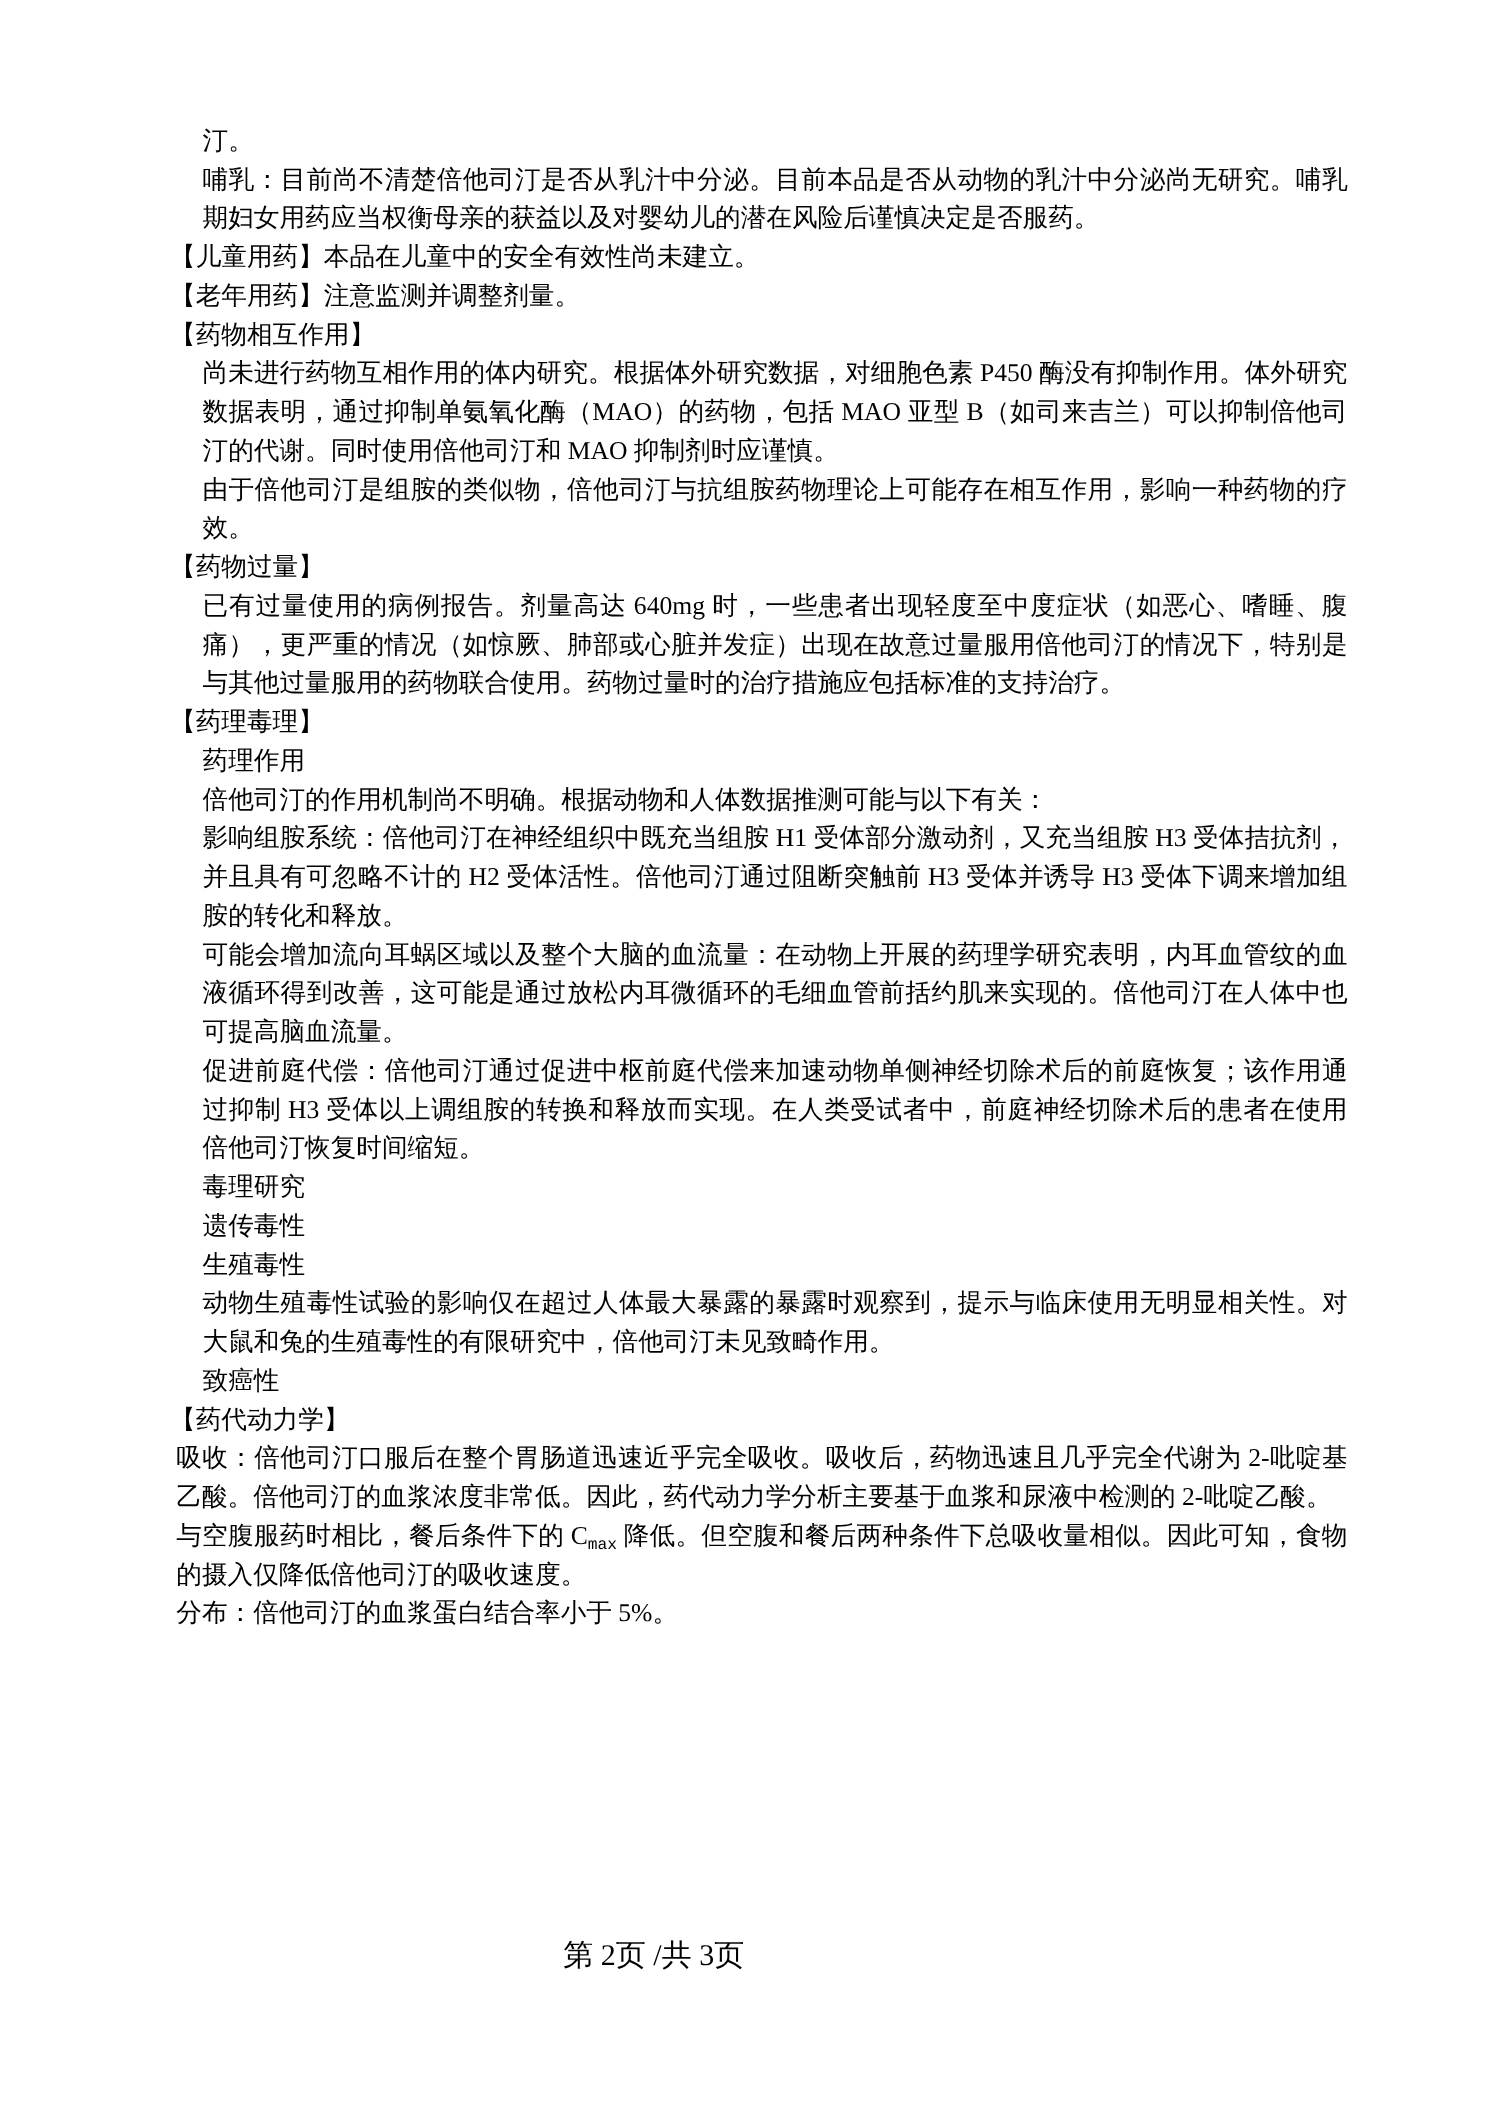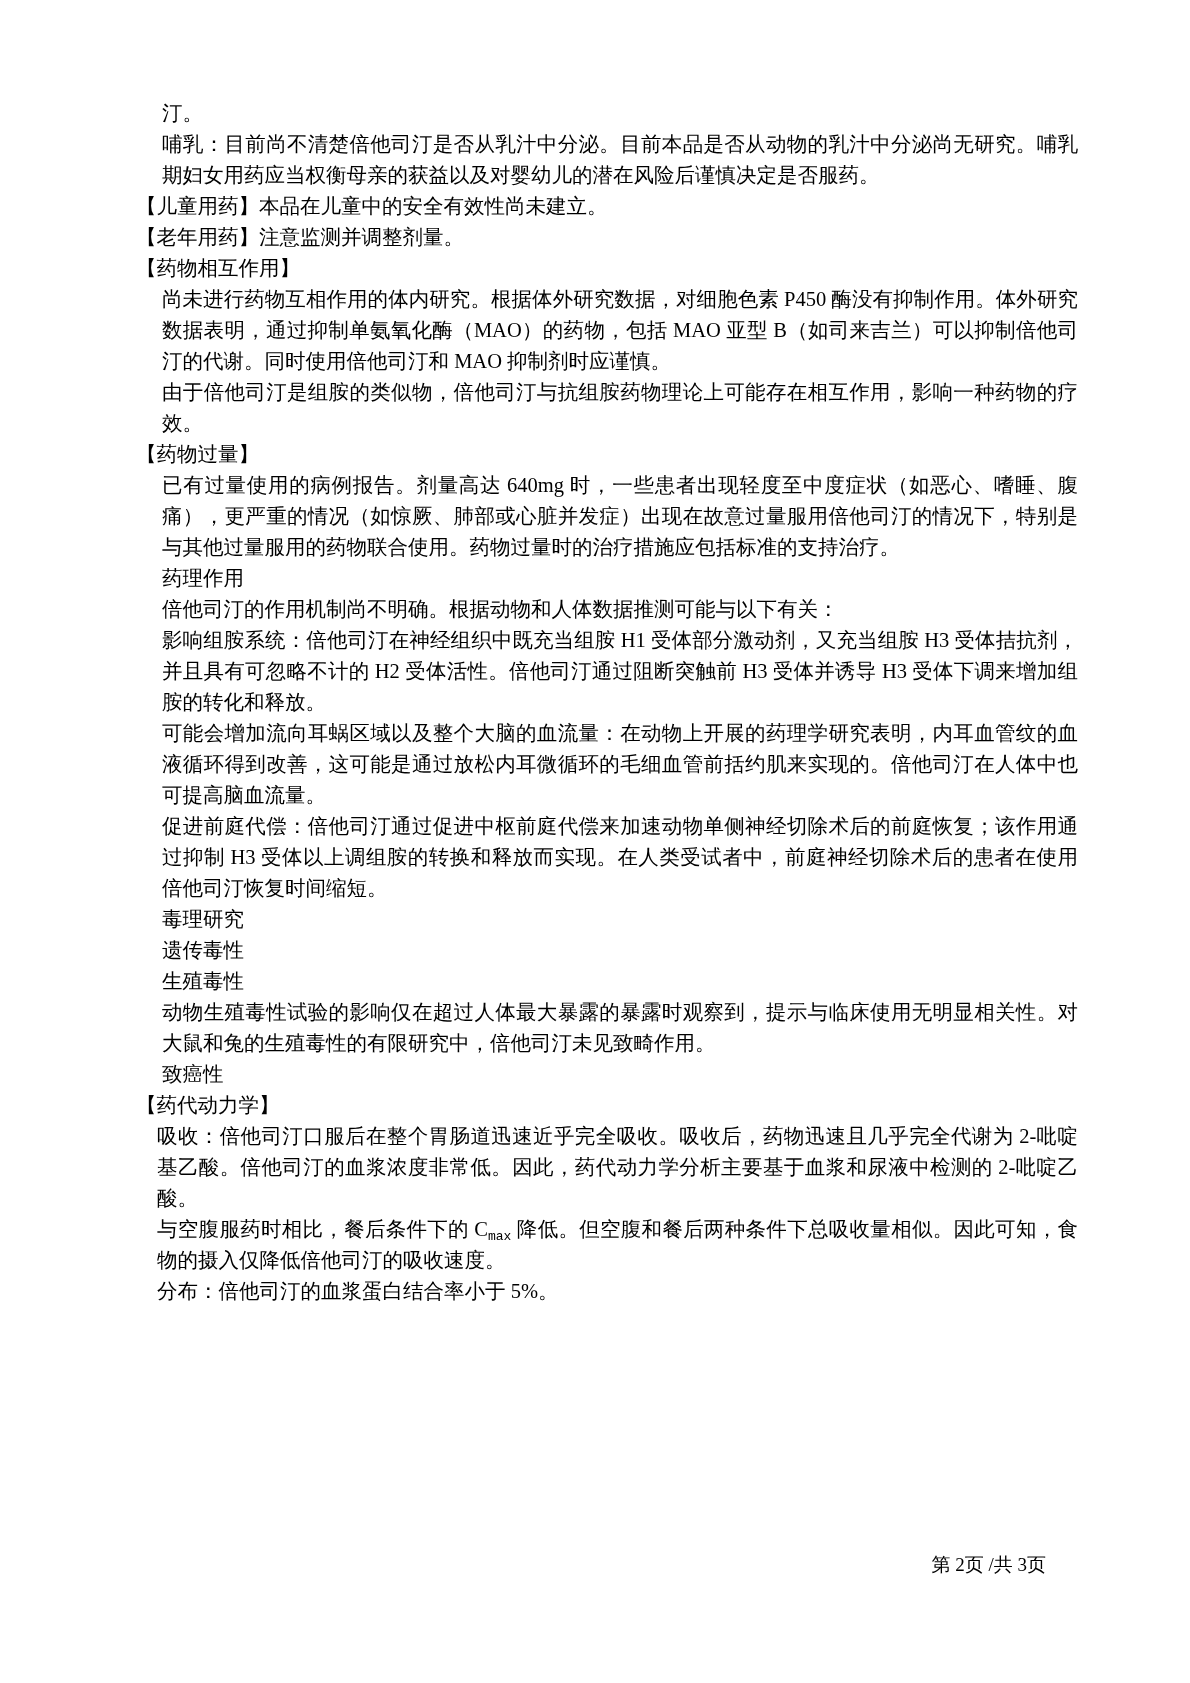--- a/index.html
+++ b/index.html
@@ -21,48 +21,49 @@
   #doc p {
     margin: 0;
     padding: 0;
     font-size: 20.5px;
     line-height: 31px;
     text-align: justify;
     text-justify: inter-character;
   }
   #doc p.para,
   #doc p.subhead { margin-left: 26px; }
-  #doc p.flush   { margin-left: 21px; }
+  #doc p.flush   { margin-left: 5px; }
   .b { font-weight: 400; }
   sub { font-size: 13px; line-height: 0; vertical-align: -4px; font-family: Liberation Mono, monospace; }
   #footer {
     position: absolute;
     top: 1552px;
     left: 0;
     width: 1046px;
-    text-align: right;
-    font-size: 19px;
+    text-align: center;
+    font-size: 24px;
     line-height: 26px;
     color: #000000;
   }
 </style>
 </head>
 <body>
 
 <div class="page">
   <div id="doc">
       <p class="para"><span>汀。</span></p>
       <p class="para"><span>哺乳：目前尚不清楚倍他司汀是否从乳汁中分泌。目前本品是否从动物的乳汁中分泌尚无研究。哺乳期妇女用药应当权衡母亲的获益以及对婴幼儿的潜在风险后谨慎决定是否服药。</span></p>
       <p class="section"><span class="b">【儿童用药】</span><span>本品在儿童中的安全有效性尚未建立。</span></p>
       <p class="section"><span class="b">【老年用药】</span><span>注意监测并调整剂量。</span></p>
       <p class="section"><span class="b">【药物相互作用】</span></p>
       <p class="para"><span>尚未进行药物互相作用的体内研究。根据体外研究数据，对细胞色素 P450 酶没有抑制作用。体外研究数据表明，通过抑制单氨氧化酶（MAO）的药物，包括 MAO 亚型 B（如司来吉兰）可以抑制倍他司汀的代谢。同时使用倍他司汀和 MAO 抑制剂时应谨慎。</span></p>
       <p class="para"><span>由于倍他司汀是组胺的类似物，倍他司汀与抗组胺药物理论上可能存在相互作用，影响一种药物的疗效。</span></p>
       <p class="section"><span class="b">【药物过量】</span></p>
       <p class="para"><span>已有过量使用的病例报告。剂量高达 640mg 时，一些患者出现轻度至中度症状（如恶心、嗜睡、腹痛），更严重的情况（如惊厥、肺部或心脏并发症）出现在故意过量服用倍他司汀的情况下，特别是与其他过量服用的药物联合使用。药物过量时的治疗措施应包括标准的支持治疗。</span></p>
+      <p class="section"><span class="b">【药理毒理】</span></p>
       <p class="subhead"><span class="b">药理作用</span></p>
       <p class="para"><span>倍他司汀的作用机制尚不明确。根据动物和人体数据推测可能与以下有关：</span></p>
       <p class="para"><span>影响组胺系统：倍他司汀在神经组织中既充当组胺 H1 受体部分激动剂，又充当组胺 H3 受体拮抗剂，并且具有可忽略不计的 H2 受体活性。倍他司汀通过阻断突触前 H3 受体并诱导 H3 受体下调来增加组胺的转化和释放。</span></p>
       <p class="para"><span>可能会增加流向耳蜗区域以及整个大脑的血流量：在动物上开展的药理学研究表明，内耳血管纹的血液循环得到改善，这可能是通过放松内耳微循环的毛细血管前括约肌来实现的。倍他司汀在人体中也可提高脑血流量。</span></p>
       <p class="para"><span>促进前庭代偿：倍他司汀通过促进中枢前庭代偿来加速动物单侧神经切除术后的前庭恢复；该作用通过抑制 H3 受体以上调组胺的转换和释放而实现。在人类受试者中，前庭神经切除术后的患者在使用倍他司汀恢复时间缩短。</span></p>
       <p class="subhead"><span class="b">毒理研究</span></p>
       <p class="subhead"><span class="b">遗传毒性</span></p>
       <p class="subhead"><span class="b">生殖毒性</span></p>
       <p class="para"><span>动物生殖毒性试验的影响仅在超过人体最大暴露的暴露时观察到，提示与临床使用无明显相关性。对大鼠和兔的生殖毒性的有限研究中，倍他司汀未见致畸作用。</span></p>
       <p class="subhead"><span class="b">致癌性</span></p>

